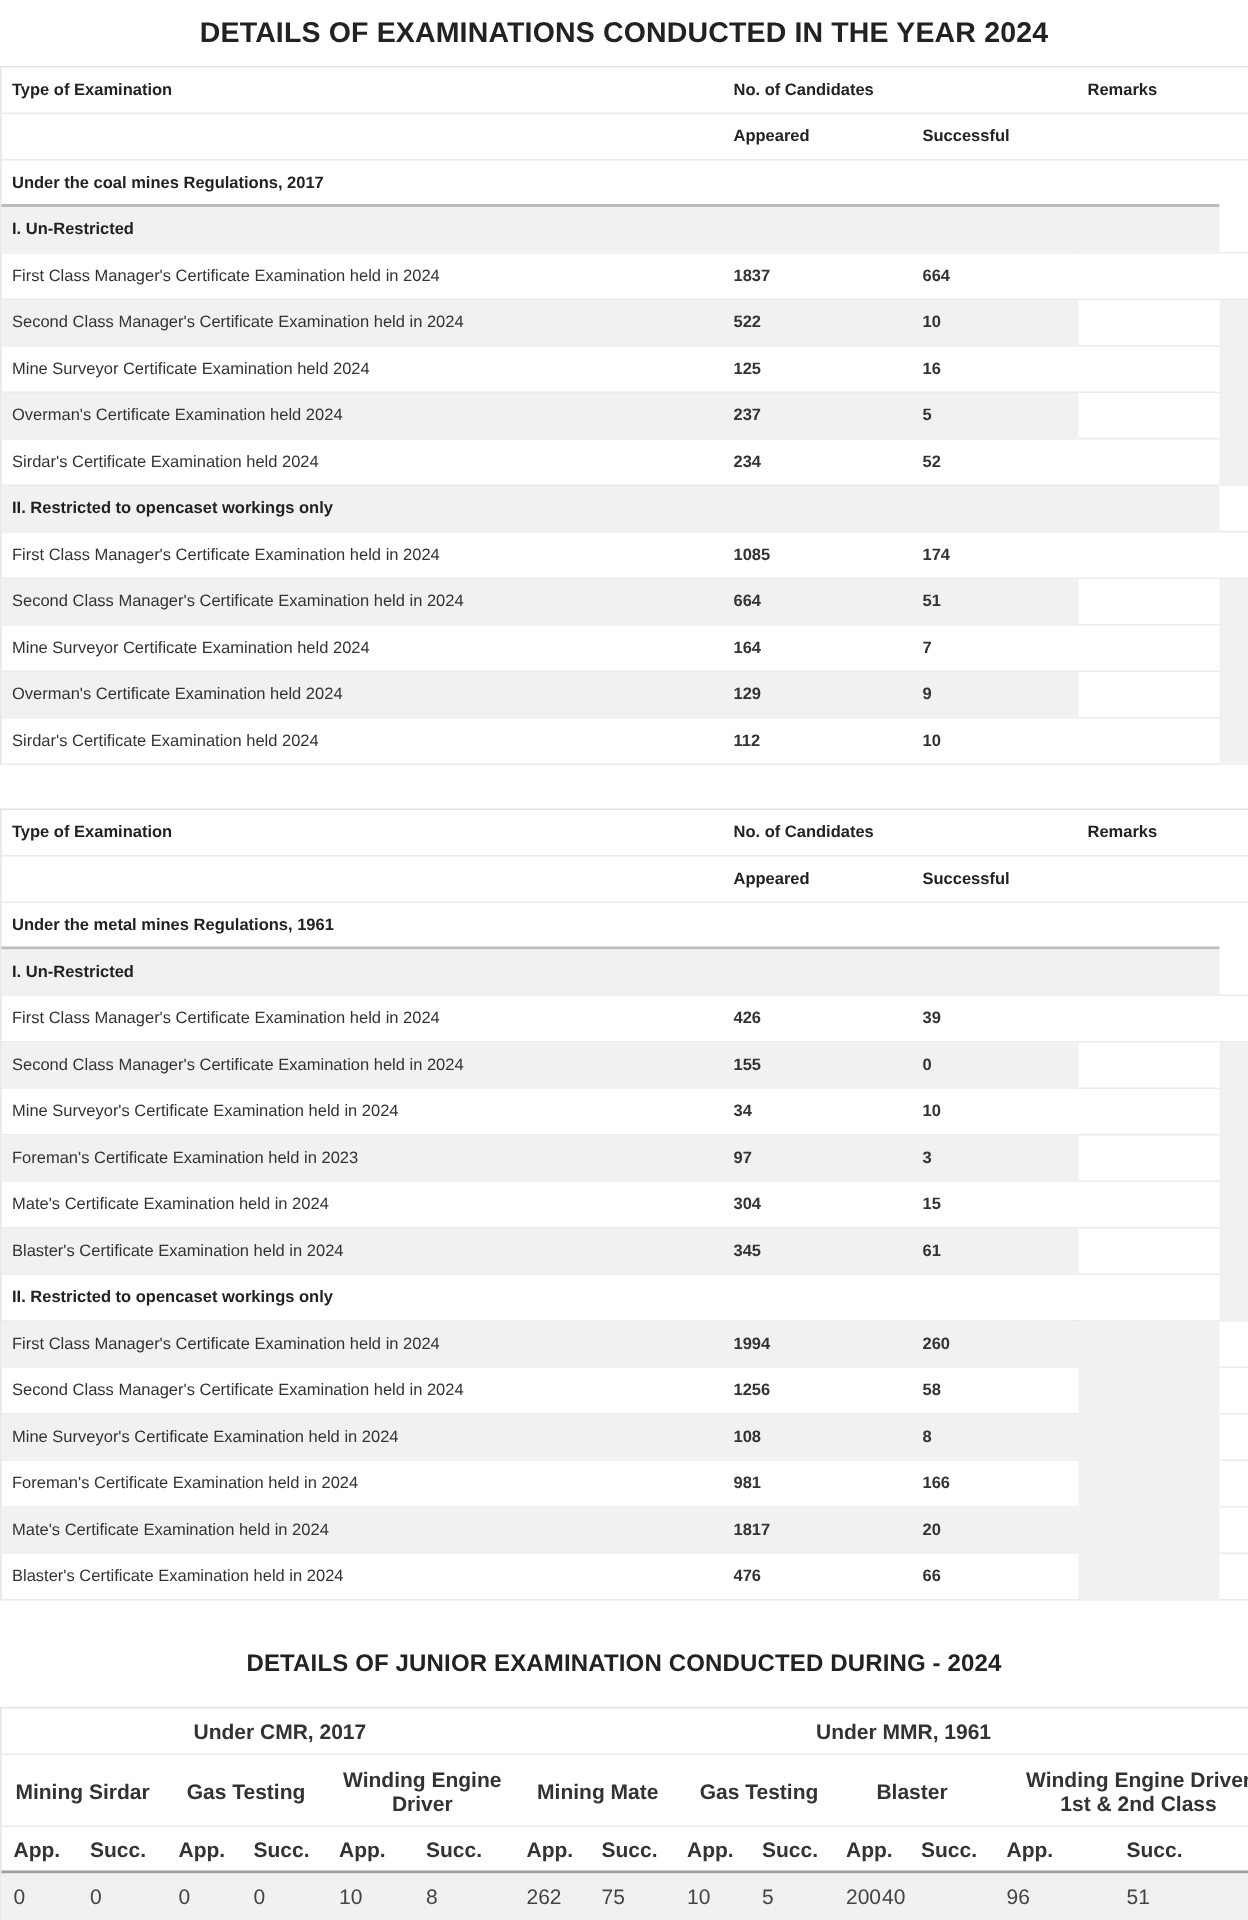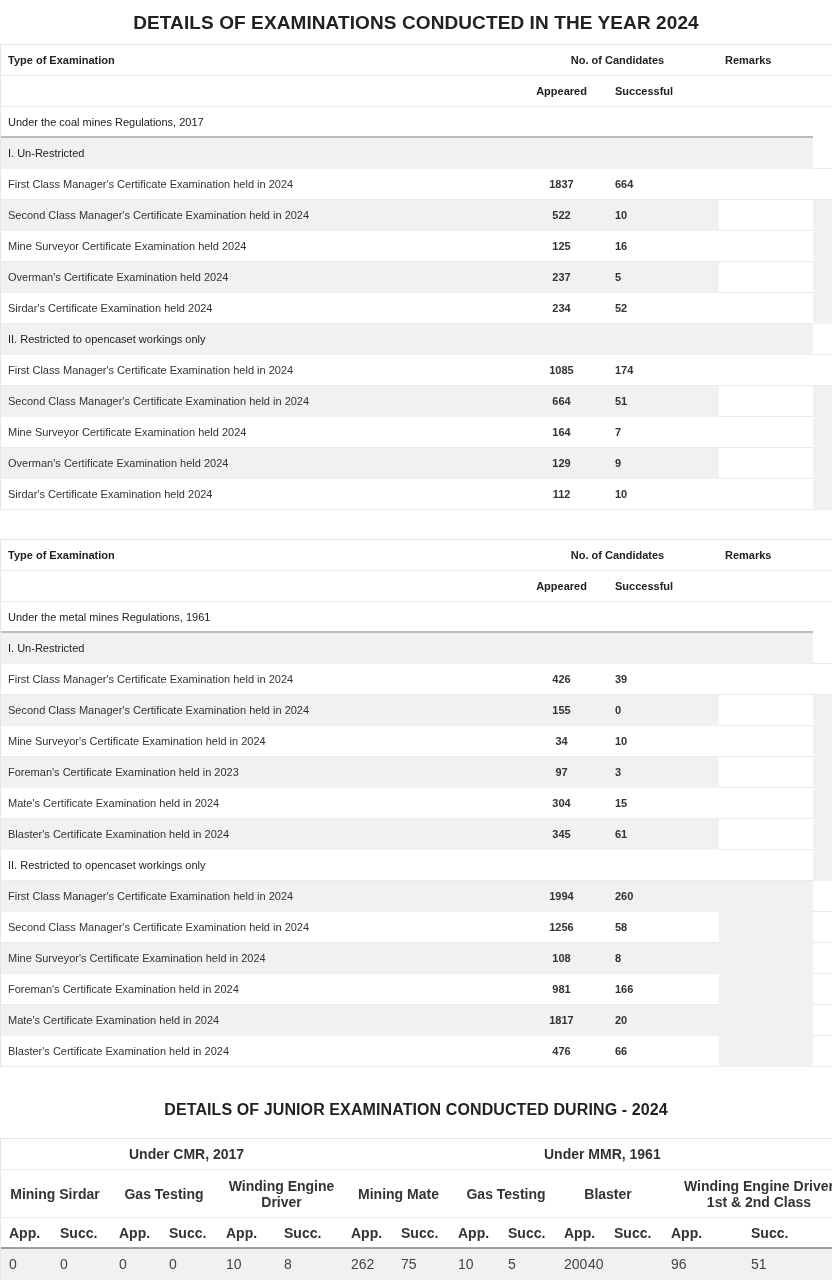--- a/index.html
+++ b/index.html
@@ -12,25 +12,25 @@
   #t1-title { top: 12px; }
   #t3-title { top: 1101px; font-size: 16px; }
 
   .table { position: absolute; left: 0; width: 832px; border-left: 1px solid #e6e6e6; }
   #t1 { top: 44px; border-top: 1px solid #e3e3e3; }
   #t2 { top: 539px; border-top: 1px solid #e3e3e3; }
 
   .row { position: relative; height: 31px; width: 832px; }
   .row .cell { position: absolute; top: 0; height: 31px; line-height: 31px; font-size: 11px; white-space: nowrap; }
   .c-type { left: 0; width: 507px; padding-left: 7px; }
-  .c-app { left: 507px; width: 99px; padding-left: 8px; text-align: center; }
+  .c-app { left: 480px; width: 99px; padding-left: 8px; }
   .c-succ { left: 606px; width: 112px; padding-left: 8px; }
   .c-rem { left: 718px; width: 94px; padding-left: 6px; }
 
-  .bold { font-weight: normal; }
+  .bold { font-weight: bold; }
   .hdr { font-weight: bold; color: #222; }
   .rowline { border-bottom: 1px solid #ebebeb; }
   .thickline { border-bottom: 2px solid #bdbdbd; }
 
   .num { font-weight: bold; color: #333; }
   .txt { color: #333; }
 
   
   #t3 { position: absolute; left: 0; top: 1138px; width: 832px; border-top: 1px solid #e3e3e3; border-left: 1px solid #e6e6e6; }
   #t3 .jrow { position: relative; width: 832px; }

